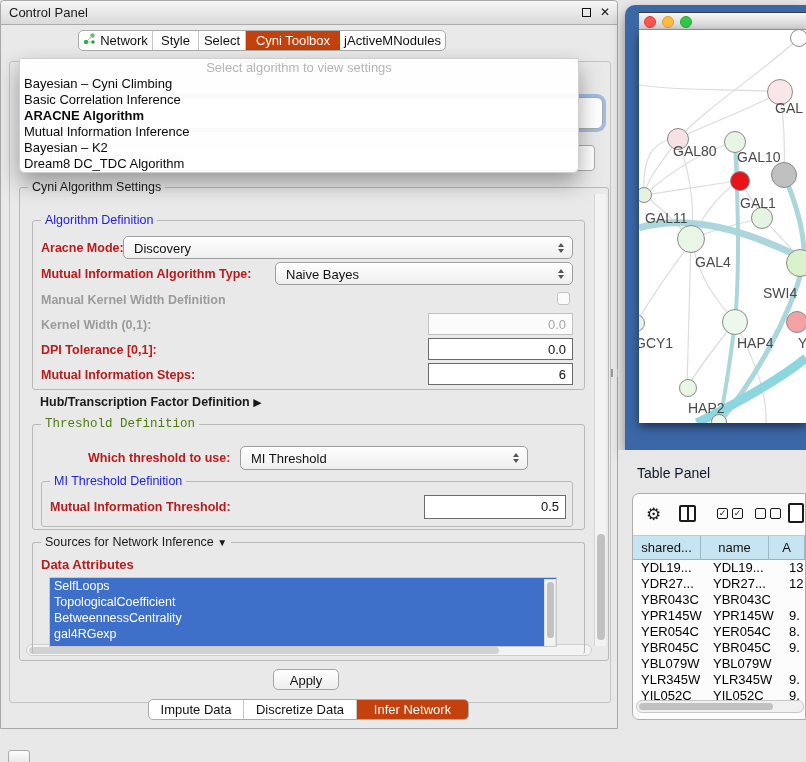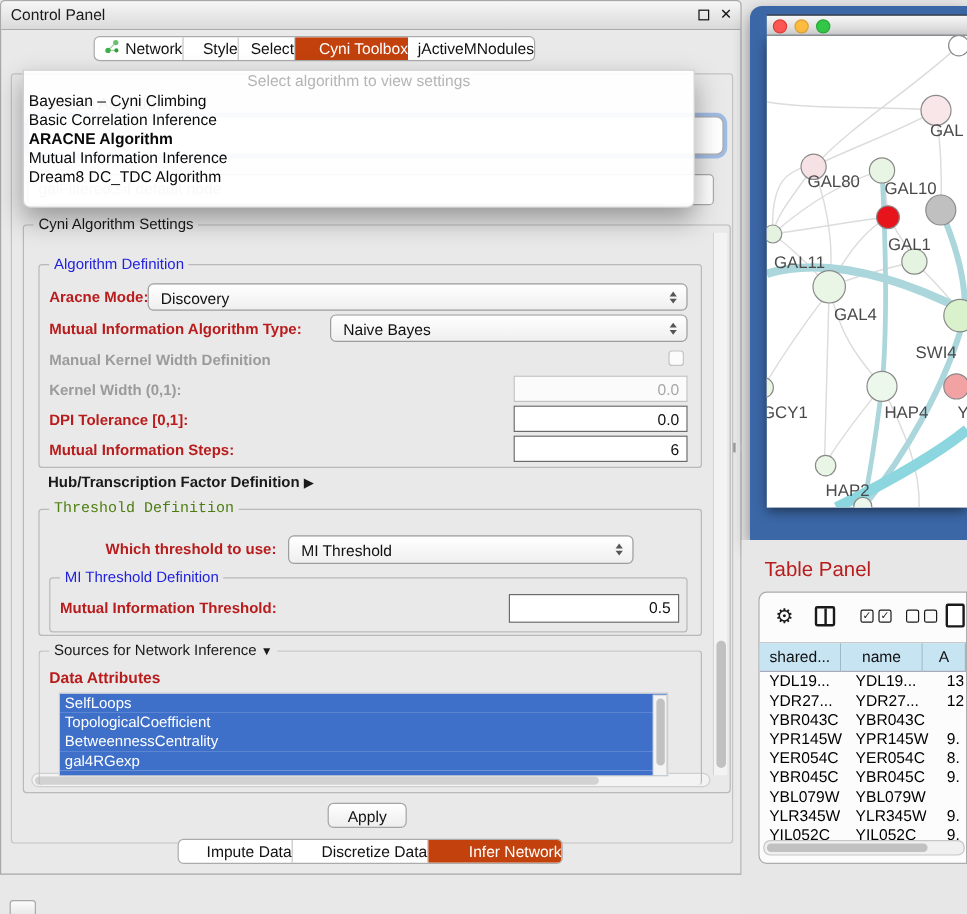--- a/index.html
+++ b/index.html
@@ -11,21 +11,21 @@
       border:1px solid #A8A8A8;border-radius:4px 4px 0 0;box-sizing:border-box;}
   .cp-titlebar{position:absolute;left:0;top:0;width:100%;height:24px;
       background:linear-gradient(#F6F6F6,#DADADA);border-bottom:1px solid #ABABAB;
       border-radius:4px 4px 0 0;display:flex;align-items:center;box-sizing:border-box;}
   .cp-title{font-size:13px;padding-left:8px;color:#1A1A1A;}
   .float-ic{position:absolute;right:26px;top:7px;width:9px;height:9px;border:1.5px solid #111;box-sizing:border-box;}
   .close-ic{position:absolute;right:7px;top:4px;font-size:12px;font-weight:bold;color:#111;}
   
   .tabbar{position:absolute;display:flex;background:#FFFFFF;border:1px solid #ABABAB;
       border-radius:5px;overflow:hidden;height:21px;box-sizing:border-box;}
-  .tab{display:flex;align-items:center;justify-content:flex-end;font-size:13px;
+  .tab{display:flex;align-items:center;justify-content:center;font-size:13px;
       border-right:1px solid #C6C6C6;box-sizing:border-box;white-space:nowrap;gap:4px;color:#111;}
   .tab:last-child{border-right:none;}
   .tab.sel{background:#c2410c;color:#FFFFFF;border-right:none;}
   
   .content-panel{position:absolute;left:8px;top:60px;width:602px;height:642px;
       border:1px solid #C4C4C4;border-radius:3px;background:#E9E9E9;box-sizing:border-box;}
   
   .behind-label{position:absolute;left:24px;top:78px;font-size:13px;color:#555;z-index:2;}
   .behind-combo{position:absolute;left:22px;top:96px;width:580px;height:32px;background:#FFF;
       border:1px solid #AAA;border-radius:6px;box-shadow:0 0 0 3px rgba(100,150,220,0.55);z-index:2;box-sizing:border-box;}
@@ -70,21 +70,21 @@
       border-radius:10px 0 0 0;box-shadow:0 6px 14px rgba(0,0,0,0.45);}
   .net-titlebar{position:absolute;left:14px;top:7px;width:167px;height:18px;
       background:linear-gradient(#F7F7F7,#D0D0D0);border-top:1px solid #3A3A3A;border-bottom:1px solid #9A9A9A;box-sizing:border-box;}
   .light{position:absolute;top:3px;width:12px;height:12px;border-radius:50%;box-sizing:border-box;}
   .net-canvas{position:absolute;left:14px;top:25px;width:167px;height:393px;background:#FFF;overflow:hidden;
       box-shadow:0 4px 9px rgba(0,0,0,0.5);}
   .node{position:absolute;border-radius:50%;border:1px solid #8A8A8A;box-sizing:border-box;}
   .nlabel{position:absolute;font-size:14px;color:#4A4A4A;white-space:nowrap;}
   
   .tp-bg{position:absolute;left:618px;top:450px;width:188px;height:312px;background:#E7E7E7;}
-  .tp-title{position:absolute;left:637px;top:465px;font-size:17px;color:#b91c1c;}
+  .tp-title{position:absolute;left:637px;top:465px;font-size:14px;color:#0f172a;}
   .tp-win{position:absolute;left:632px;top:493px;width:174px;height:227px;background:#FCFCFC;
       border:1px solid #ADADAD;border-radius:7px 0 0 7px;box-sizing:border-box;overflow:hidden;}
   .tp-toolbar{position:absolute;left:0;top:0;width:100%;height:42px;border-bottom:1px solid #C9C9C9;box-sizing:border-box;}
   .gear{position:absolute;left:13px;top:10px;font-size:17px;color:#1A1A1A;}
   .colsplit{position:absolute;left:46px;top:11px;width:17px;height:17px;border:2px solid #1A1A1A;border-radius:2px;box-sizing:border-box;}
   .colsplit:after{content:"";position:absolute;left:5.5px;top:0;width:2px;height:13px;background:#1A1A1A;}
   .cbx{position:absolute;top:14px;width:11px;height:11px;border:1.5px solid #1A1A1A;border-radius:2px;
       font-size:9px;line-height:9px;text-align:center;box-sizing:border-box;color:#1A1A1A;}
   .docic{position:absolute;left:155px;top:9px;width:16px;height:20px;border:2px solid #1A1A1A;border-radius:2px;background:#FFF;box-sizing:border-box;}
   .tp-header{position:absolute;left:0;top:42px;width:100%;height:24px;display:flex;}
@@ -138,20 +138,21 @@
     <div class="behind-combo"></div>
     <div class="behind-field">galFiltered.sif default node</div>
 
     <div class="popup">
       <div class="dd-placeholder">Select algorithm to view settings</div>
       <div id="dd-list">
           <div class="dd-item">Bayesian – Cyni Climbing</div>
           <div class="dd-item">Basic Correlation Inference</div>
           <div class="dd-item sel">ARACNE Algorithm</div>
           <div class="dd-item">Mutual Information Inference</div>
+          <div class="dd-item">Bayesian – K2</div>
           <div class="dd-item">Dream8 DC_TDC Algorithm</div>
         </div>
     </div>
 
     <div class="grp" style="left:18px;top:186px;width:590px;height:474px;">
       <span class="gtitle">Cyni Algorithm Settings</span>
 
       <div class="sbar-v" style="left:574px;top:6px;width:12px;height:452px;">
         <div class="thumb" style="left:1.5px;top:340px;width:8px;height:106px;"></div>
       </div>

